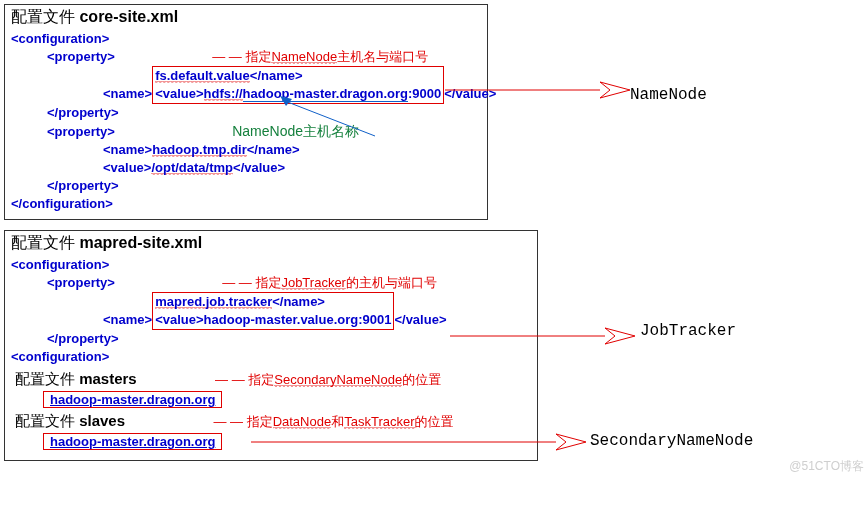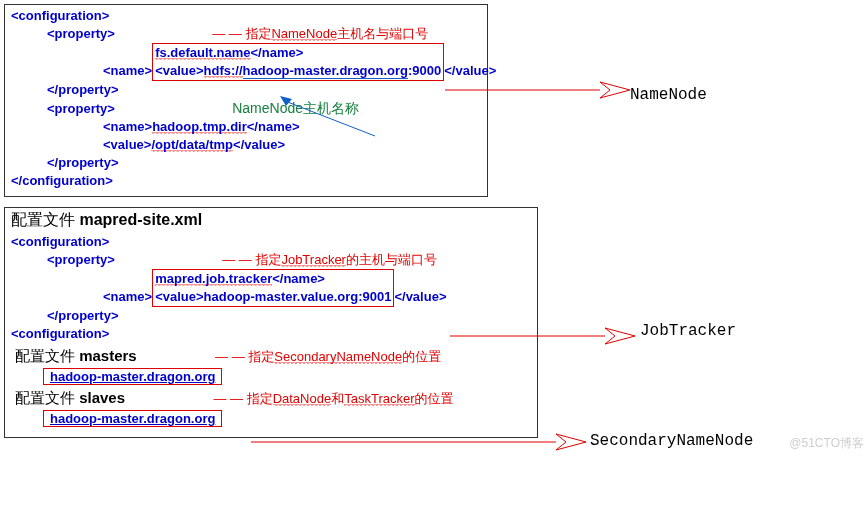--- a/index.html
+++ b/index.html
@@ -54,28 +54,32 @@
     background-size: 4px 3px;
     background-repeat: repeat-x;
     background-position: bottom;
     padding-bottom: 1px;
   }
 </style>
 </head>
 <body>
 
 <div class="panel">
+  <div class="panel-title">
+    <span class="prefix">配置文件</span>
+    <span class="file">core-site.xml</span>
+  </div>
   <div class="xml-line tag">&lt;configuration&gt;</div>
   <div class="xml-line ind1">
     <span class="tag">&lt;property&gt;</span>
     <span style="display:inline-block;width:90px"></span>
     <span class="comment-red">— — 指定<span class="squiggly">NameNode</span>主机名与端口号</span>
   </div>
   <div class="xml-line ind2">
-    <span class="tag">&lt;name&gt;</span><span class="box-red"><span class="tag squiggly">fs.default.name</span><span class="tag">&lt;/name&gt;</span><br>
+    <span class="tag">&lt;name&gt;</span><span class="box-red"><span class="tag squiggly">fs.default.value</span><span class="tag">&lt;/name&gt;</span><br>
     <span class="tag">&lt;value&gt;</span><span class="tag squiggly">hdfs://</span><span class="tag" style="border-bottom:1px solid #1060c8">hadoop-master.dragon.org</span><span class="tag">:9000</span></span><span class="tag">&lt;/value&gt;</span>
   </div>
   <div class="xml-line ind1 tag">&lt;/property&gt;</div>
   <div class="xml-line ind1">
     <span class="tag">&lt;property&gt;</span>
     <span style="display:inline-block;width:110px"></span>
     <span class="comment-blue">NameNode主机名称</span>
   </div>
   <div class="xml-line ind2">
     <span class="tag">&lt;name&gt;</span><span class="tag squiggly">hadoop.tmp.dir</span><span class="tag">&lt;/name&gt;</span>

